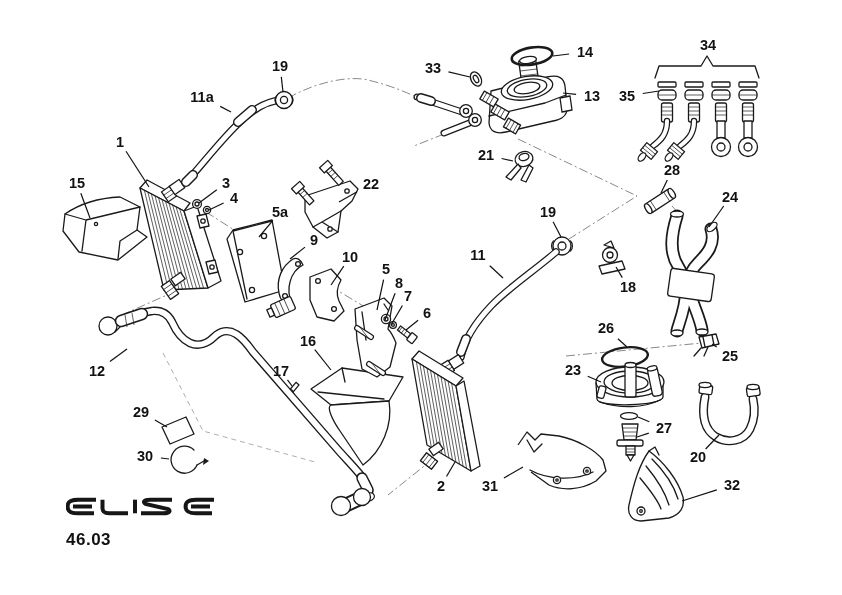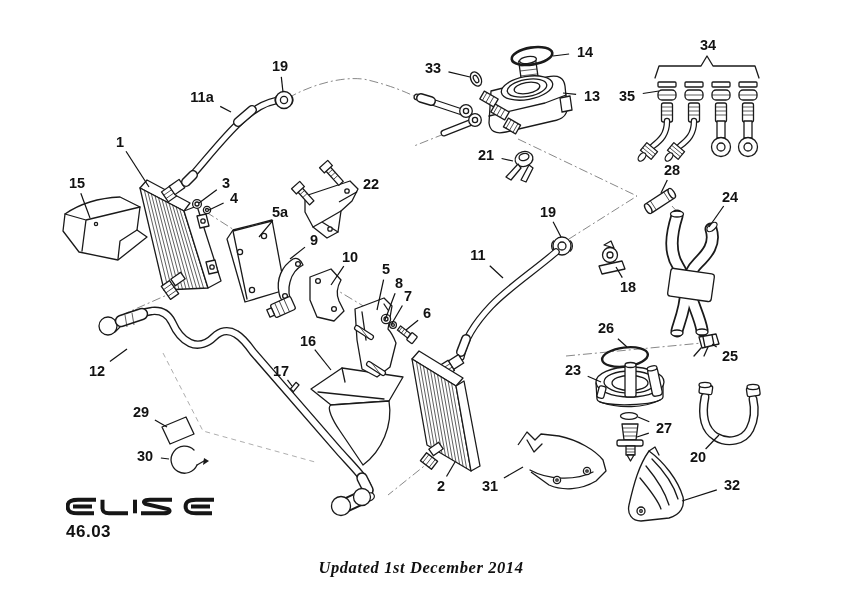--- a/index.html
+++ b/index.html
@@ -14,21 +14,21 @@
   .dd  { fill:none; stroke:#7a7a7a; stroke-width:0.9; stroke-dasharray:9 3 2 3; }
   .dsh { fill:none; stroke:#999; stroke-width:0.8; stroke-dasharray:5 4; }
   .hO  { fill:none; stroke:#1a1a1a; stroke-linecap:round; }
   .hI  { fill:none; stroke:#ffffff; stroke-linecap:round; }
 
   text.callout { font-family:"Liberation Sans", sans-serif; font-weight:bold; font-size:14.5px; fill:#111; }
   .leader { stroke:#111; stroke-width:1.2; }
 
   .brand { position:absolute; left:66px; top:495px; }
   .logo-svg { display:block; width:150px; height:24px; }
-  .code { font-weight:bold; font-size:17px; color:#111; margin-top:3px; letter-spacing:0.5px; }
+  .code { font-weight:bold; font-size:17px; color:#111; margin-top:11px; letter-spacing:0.5px; }
   .footer { position:absolute; left:0; right:0; top:558px; text-align:center;
             font-family:"Liberation Serif", serif; font-style:italic; font-weight:bold;
             font-size:16.5px; color:#111; letter-spacing:0.6px; }
   .sr { position:absolute; width:1px; height:1px; overflow:hidden; clip:rect(0 0 0 0); white-space:nowrap; }
 </style>
 </head>
 <body>
 
 <div class="page">
 
@@ -529,14 +529,13 @@
         <path d="M69,2.2 L69,15.8"></path>
         <path d="M106,2.2 L84,2.2 C77.5,2.2 76.8,4.8 79.4,6.4 L102,11.6 C104.8,13.2 104,15.8 97.5,15.8 L75,15.8"></path>
         <path d="M148,2.2 L130,2.2 C121,2.2 119.6,5.6 119.6,9 C119.6,12.4 121,15.8 130,15.8 L146,15.8"></path>
         <path d="M125,9 L144,9"></path>
       </g>
     </svg>
     <span class="sr">ELISE</span>
     <div class="code">46.03</div>
   </div>
 
-  <div class="footer">Updated 1st December 2014</div>
 </div>
 
 </body></html>

